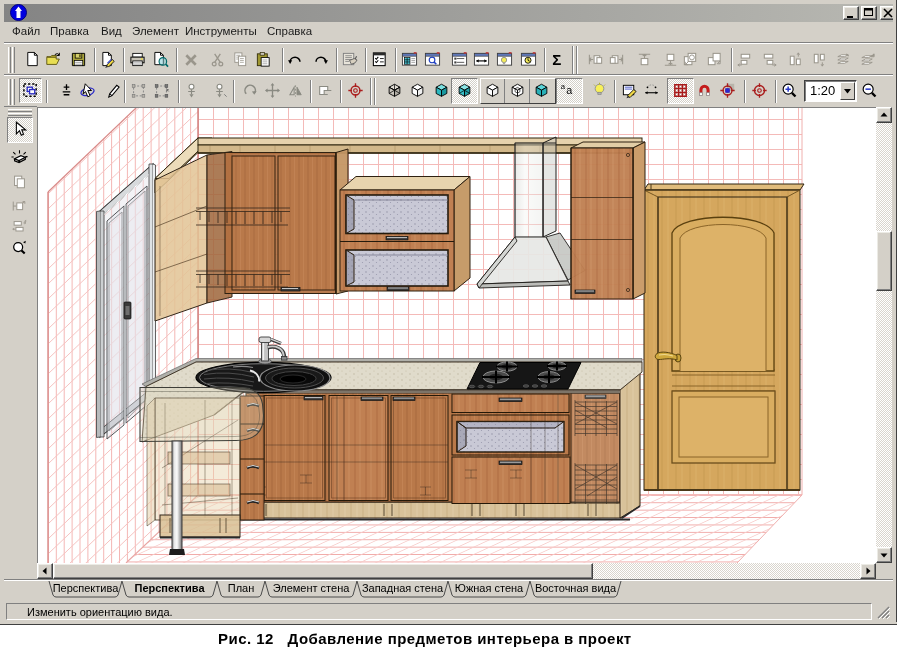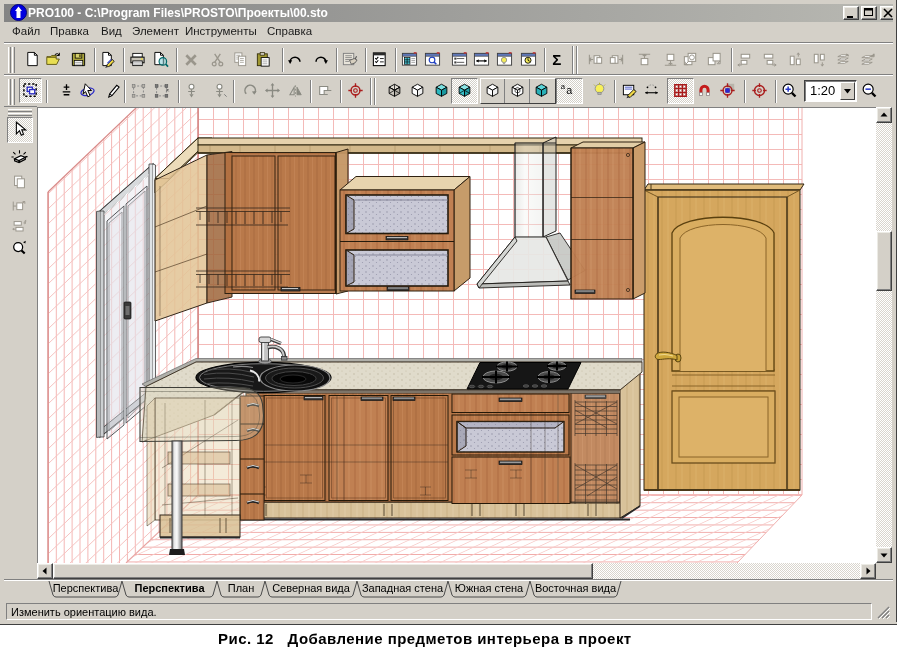--- a/index.html
+++ b/index.html
@@ -25,21 +25,20 @@
 #caption{position:absolute;left:218px;top:630px;font-size:15px;font-weight:bold;color:#000;white-space:pre;letter-spacing:0.45px}
 </style></head>
 <body>
 <div id="page">
 <div id="win"></div>
 <div id="title">
   <svg class="abs" style="left:6px;top:0px" width="17" height="17" viewBox="0 0 17 17">
         <circle cx="8.5" cy="8.5" r="8" fill="#0000e0" stroke="#000080"></circle>
         <path d="M8.5 2.5 L12 7 H10.5 V14 H6.5 V7 H5Z" fill="#fff"></path>
       </svg>
-  <span class="txt">PRO100 - C:\Program Files\PROSTO\Проекты\00.sto</span>
   <div class="tbtn" style="left:839px">
         <svg width="14" height="12" viewBox="0 0 14 12">
           <rect x="3" y="9" width="6" height="2" fill="#000"></rect>
         </svg>
       </div>
   <div class="tbtn" style="left:857px">
         <svg width="14" height="12" viewBox="0 0 14 12">
           <rect x="2.5" y="1.5" width="8" height="7" fill="none" stroke="#000" stroke-width="1"></rect>
           <rect x="2.5" y="1.5" width="8" height="2" fill="#000"></rect>
         </svg>
@@ -876,27 +875,27 @@
         <path d="M118,2 L122,16 Q123,18 125,18 L206,18 Q208,18 209,16 L213,2" fill="#d4d0c8" stroke="#4a4a4a" stroke-width="1"></path>
         <path d="M213,2 L217,16 Q218,18 220,18 L254,18 Q256,18 257,16 L261,2" fill="#d4d0c8" stroke="#4a4a4a" stroke-width="1"></path>
         <path d="M261,2 L265,16 Q266,18 268,18 L346,18 Q348,18 349,16 L353,2" fill="#d4d0c8" stroke="#4a4a4a" stroke-width="1"></path>
         <path d="M353,2 L357,16 Q358,18 360,18 L437,18 Q439,18 440,16 L444,2" fill="#d4d0c8" stroke="#4a4a4a" stroke-width="1"></path>
         <path d="M444,2 L448,16 Q449,18 451,18 L519,18 Q521,18 522,16 L526,2" fill="#d4d0c8" stroke="#4a4a4a" stroke-width="1"></path>
         <path d="M526,2 L530,16 Q531,18 533,18 L610,18 Q612,18 613,16 L617,2" fill="#d4d0c8" stroke="#4a4a4a" stroke-width="1"></path>
       </svg>
       <div style="position:absolute;left:46px;top:3px;width:71px;text-align:center;font-size:11px;font-weight:normal;color:#000">Перспектива</div>
       <div style="position:absolute;left:119px;top:3px;width:93px;text-align:center;font-size:11px;font-weight:bold;color:#000">Перспектива</div>
       <div style="position:absolute;left:214px;top:3px;width:46px;text-align:center;font-size:11px;font-weight:normal;color:#000">План</div>
-      <div style="position:absolute;left:262px;top:3px;width:90px;text-align:center;font-size:11px;font-weight:normal;color:#000">Северная вида</div>
+      <div style="position:absolute;left:262px;top:3px;width:90px;text-align:center;font-size:11px;font-weight:normal;color:#000">Элемент стена</div>
       <div style="position:absolute;left:354px;top:3px;width:89px;text-align:center;font-size:11px;font-weight:normal;color:#000">Западная стена</div>
       <div style="position:absolute;left:445px;top:3px;width:80px;text-align:center;font-size:11px;font-weight:normal;color:#000">Южная стена</div>
       <div style="position:absolute;left:527px;top:3px;width:89px;text-align:center;font-size:11px;font-weight:normal;color:#000">Восточная вида</div>
     </div>
 <div id="status">
- <div class="abs" style="left:2px;top:3px;width:866px;height:17px;border:1px solid;border-color:#808080 #fff #fff #808080;line-height:16px;padding-left:4px">Изменить ориентацию вида.</div>
+ <div class="abs" style="left:2px;top:3px;width:866px;height:17px;border:1px solid;border-color:#808080 #fff #fff #808080;line-height:16px;padding-left:20px">Изменить ориентацию вида.</div>
  <div class="abs" style="left:872px;top:3px;width:15px;height:17px">
         <svg width="15" height="17" viewBox="0 0 15 17">
           <path d="M13,4 L2,15 M13,8 L6,15 M13,12 L10,15" stroke="#808080" stroke-width="1.4"></path>
           <path d="M14,5 L3,16 M14,9 L7,16 M14,13 L11,16" stroke="#fff" stroke-width="1"></path>
         </svg>
       </div>
 </div>
 <div class="abs" style="left:893px;top:0;width:4px;height:625px;background:#d4d0c8;border-right:1px solid #404040"></div>
     <div class="abs" style="left:0px;top:622px;width:897px;height:3px;background:#d4d0c8;border-bottom:1px solid #404040"></div>
     <div id="caption">Рис. 12   Добавление предметов интерьера в проект</div>

